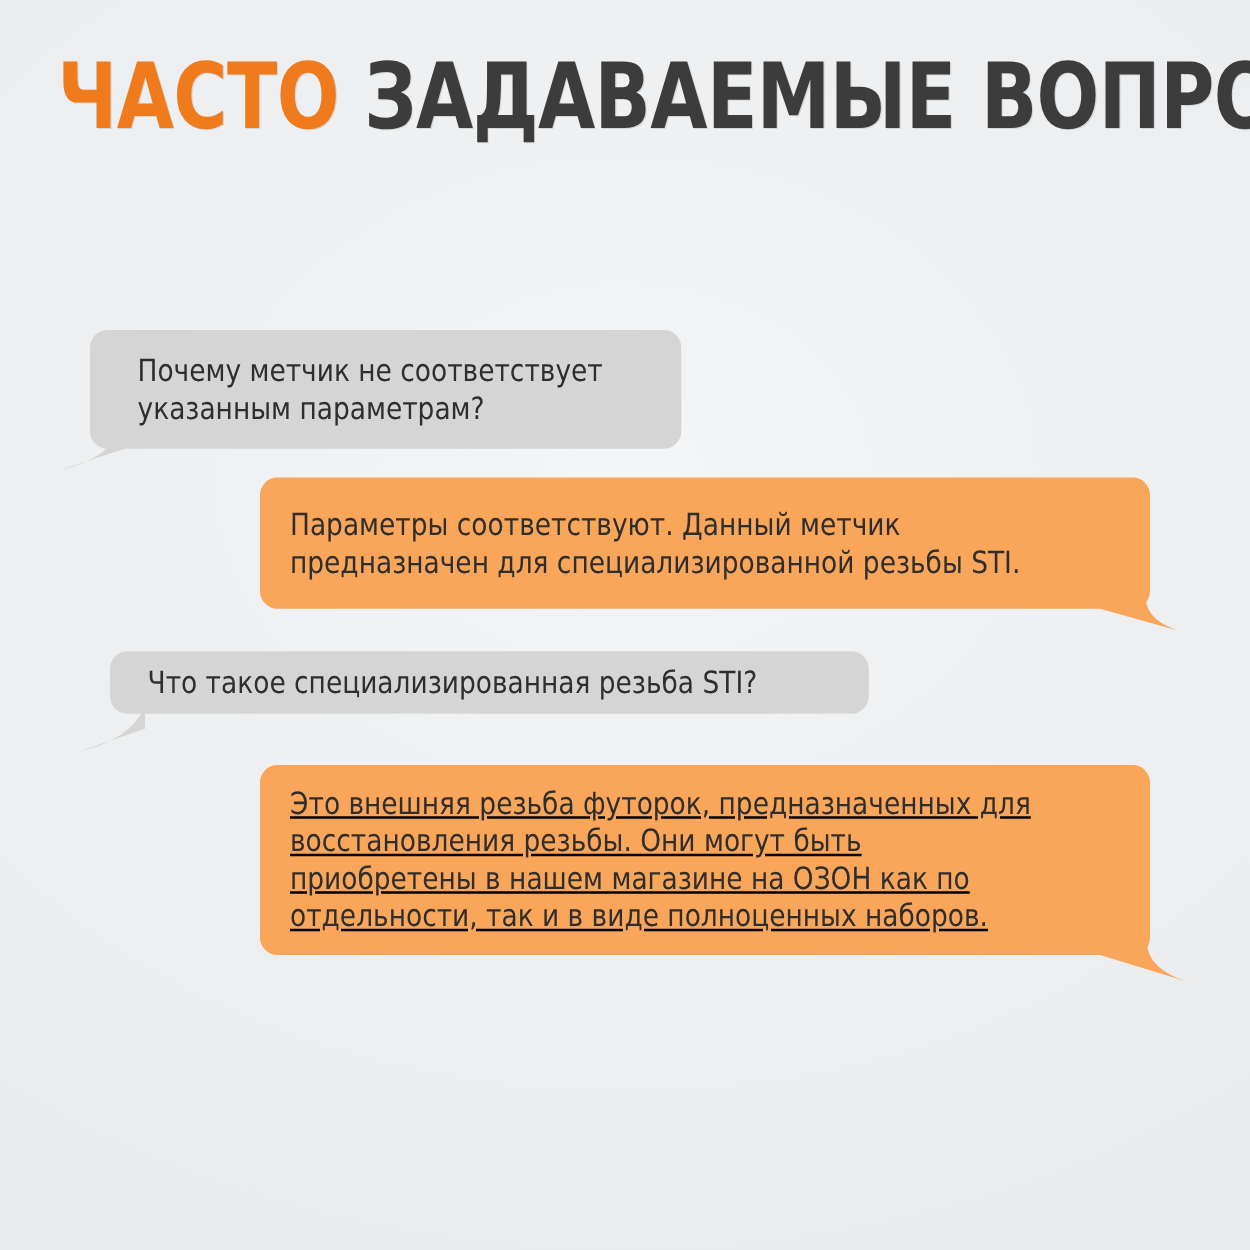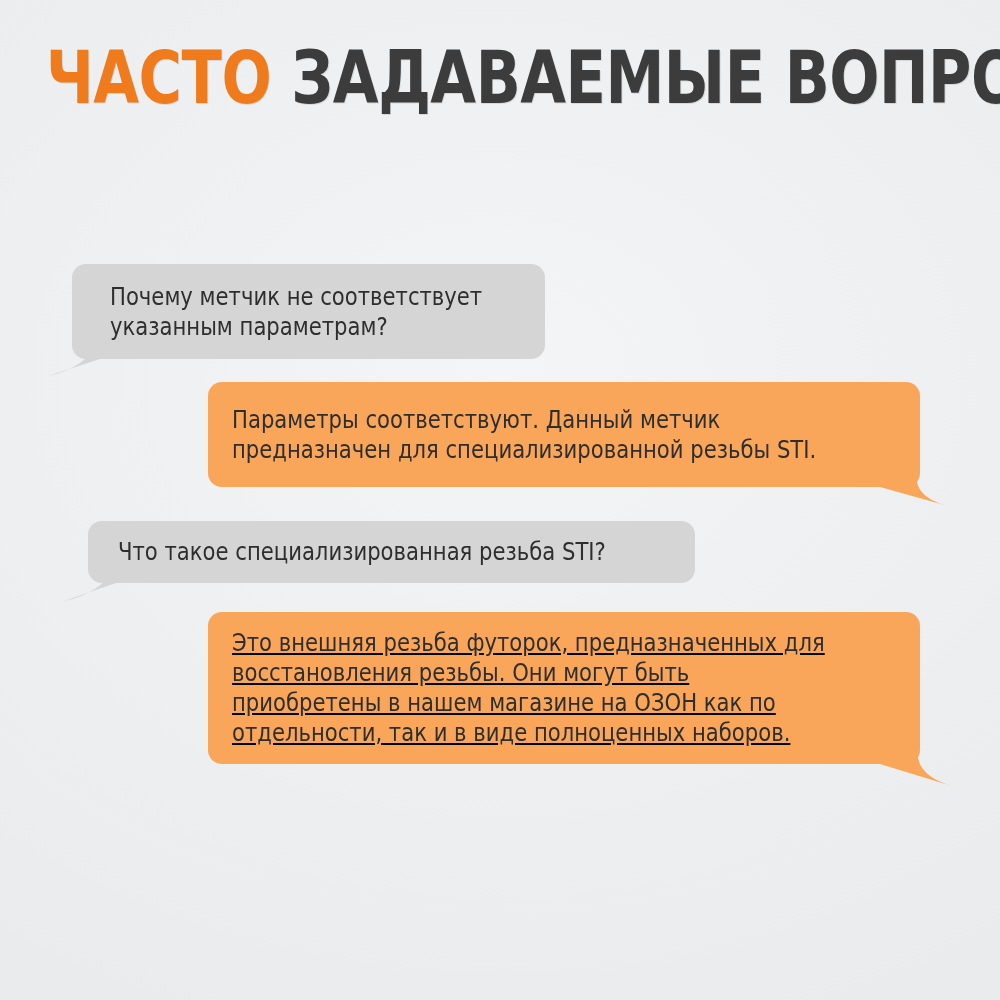--- a/index.html
+++ b/index.html
@@ -79,21 +79,21 @@
     left: 0;
     top: 0;
     width: 1000px;
     height: 1000px;
     pointer-events: none;
   }
 
   
   #bubble-q1 { left: 72px;  top: 264px; width: 473px; height: 95px;  padding: 0 0 0 38px; }
   #bubble-a1 { left: 208px; top: 382px; width: 712px; height: 105px; padding: 0 0 0 24px; }
-  #bubble-q2 { left: 88px;  top: 521px; width: 607px; height: 62px;  padding: 0 0 0 30px; }
+  #bubble-q2 { left: 88px;  top: 521px; width: 607px; height: 50px;  padding: 0 0 0 30px; }
   #bubble-a2 { left: 208px; top: 612px; width: 712px; height: 152px; padding: 0 0 0 24px; text-decoration: underline; }
 </style>
 </head>
 <body>
 
 <div id="page">
 
   <div id="title">
     <span class="word-accent">ЧАСТО</span><span class="word-main"> ЗАДАВАЕМЫЕ ВОПРОСЫ</span>
   </div>

